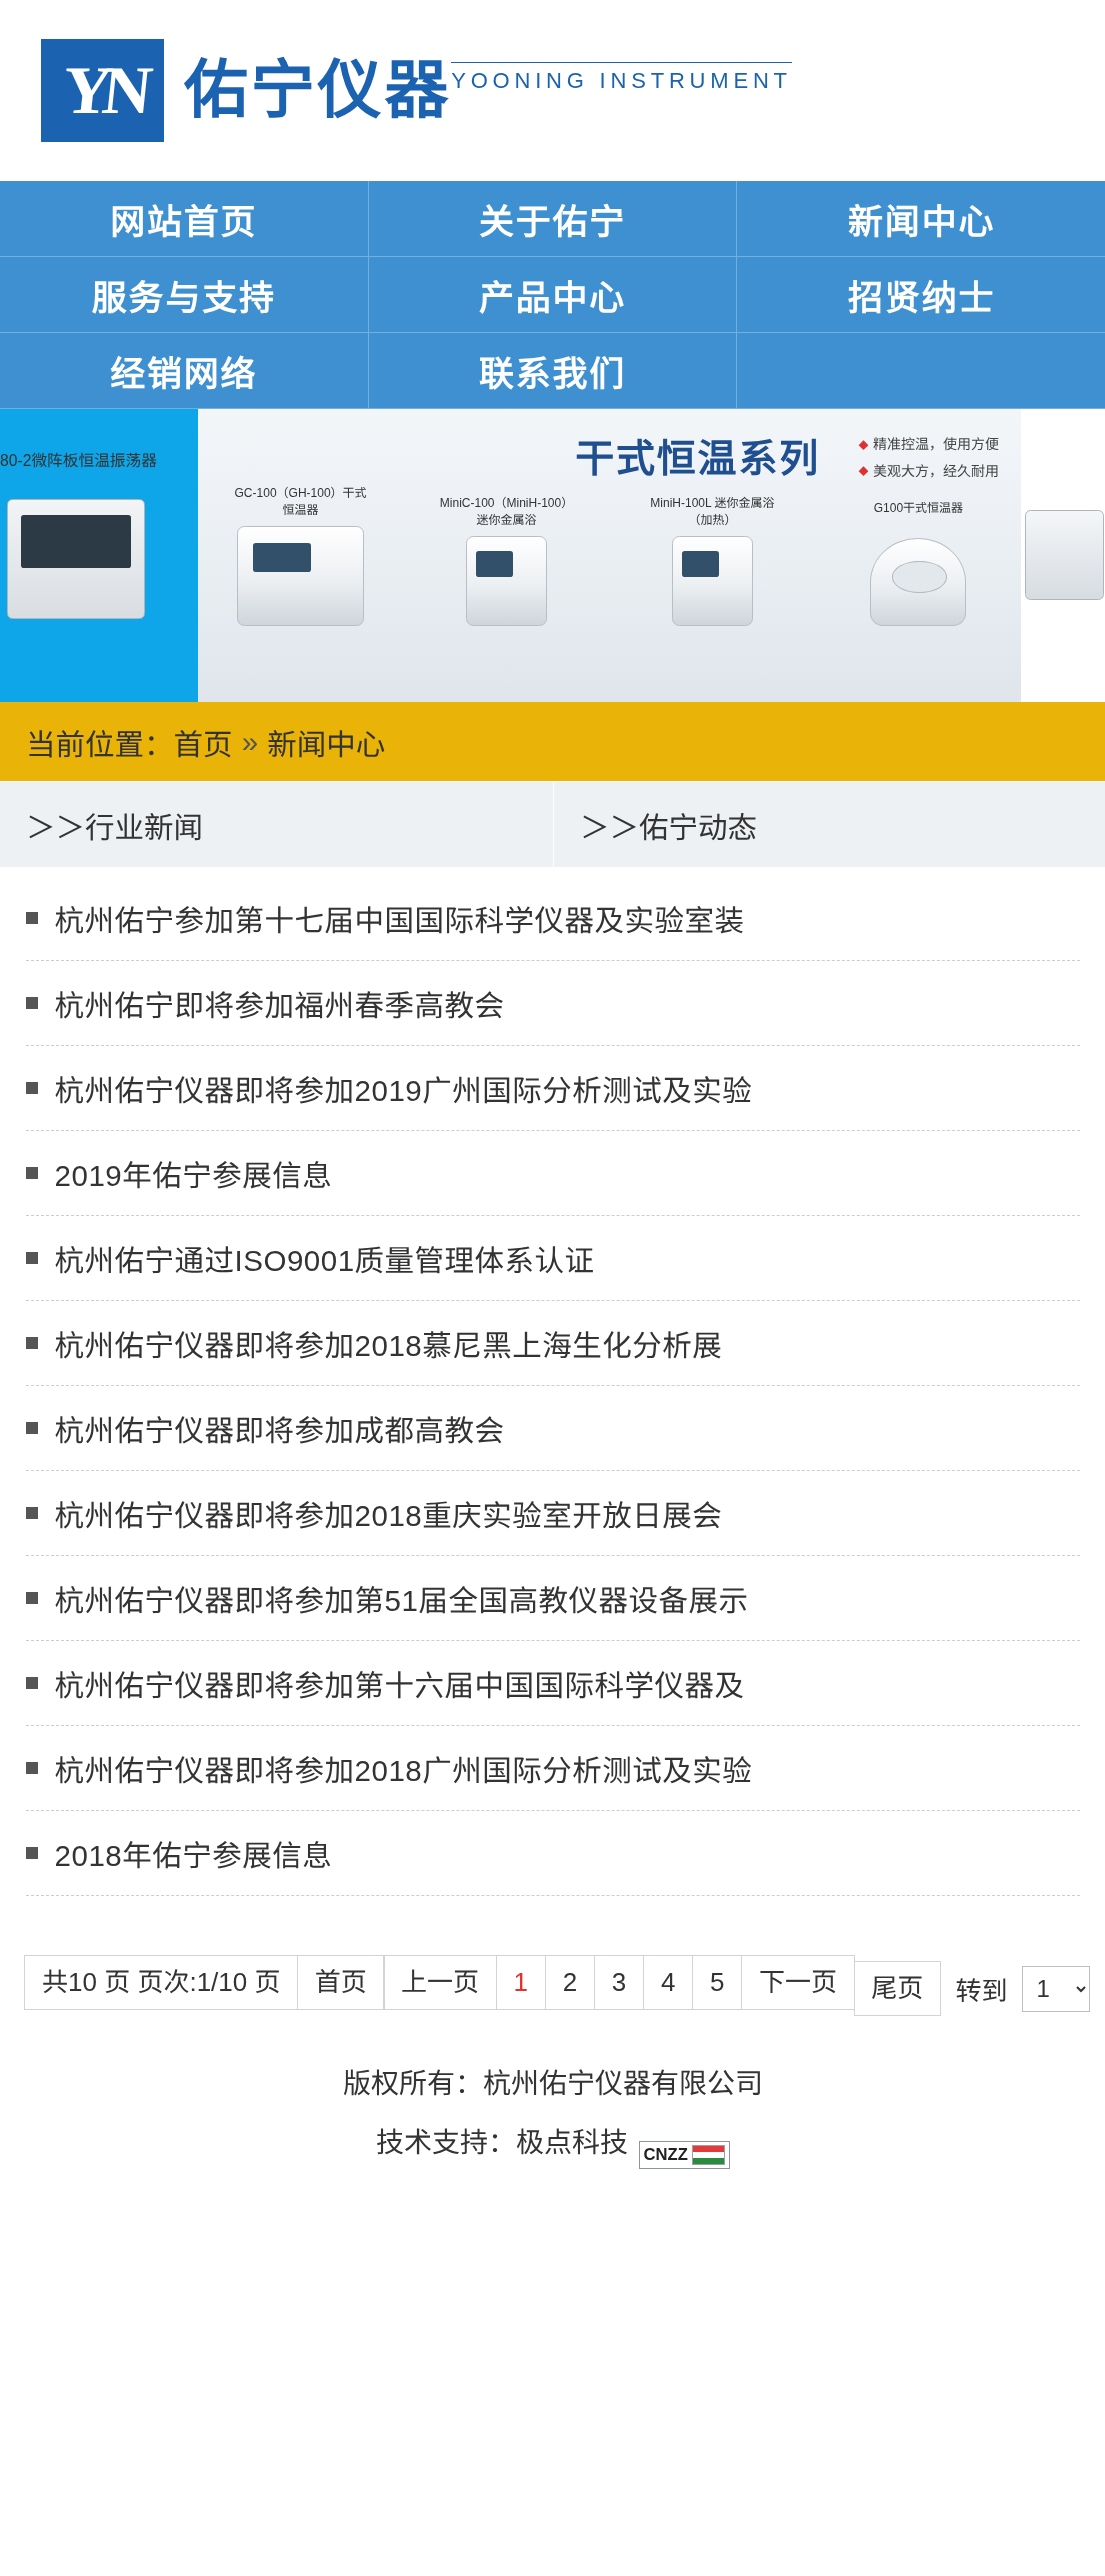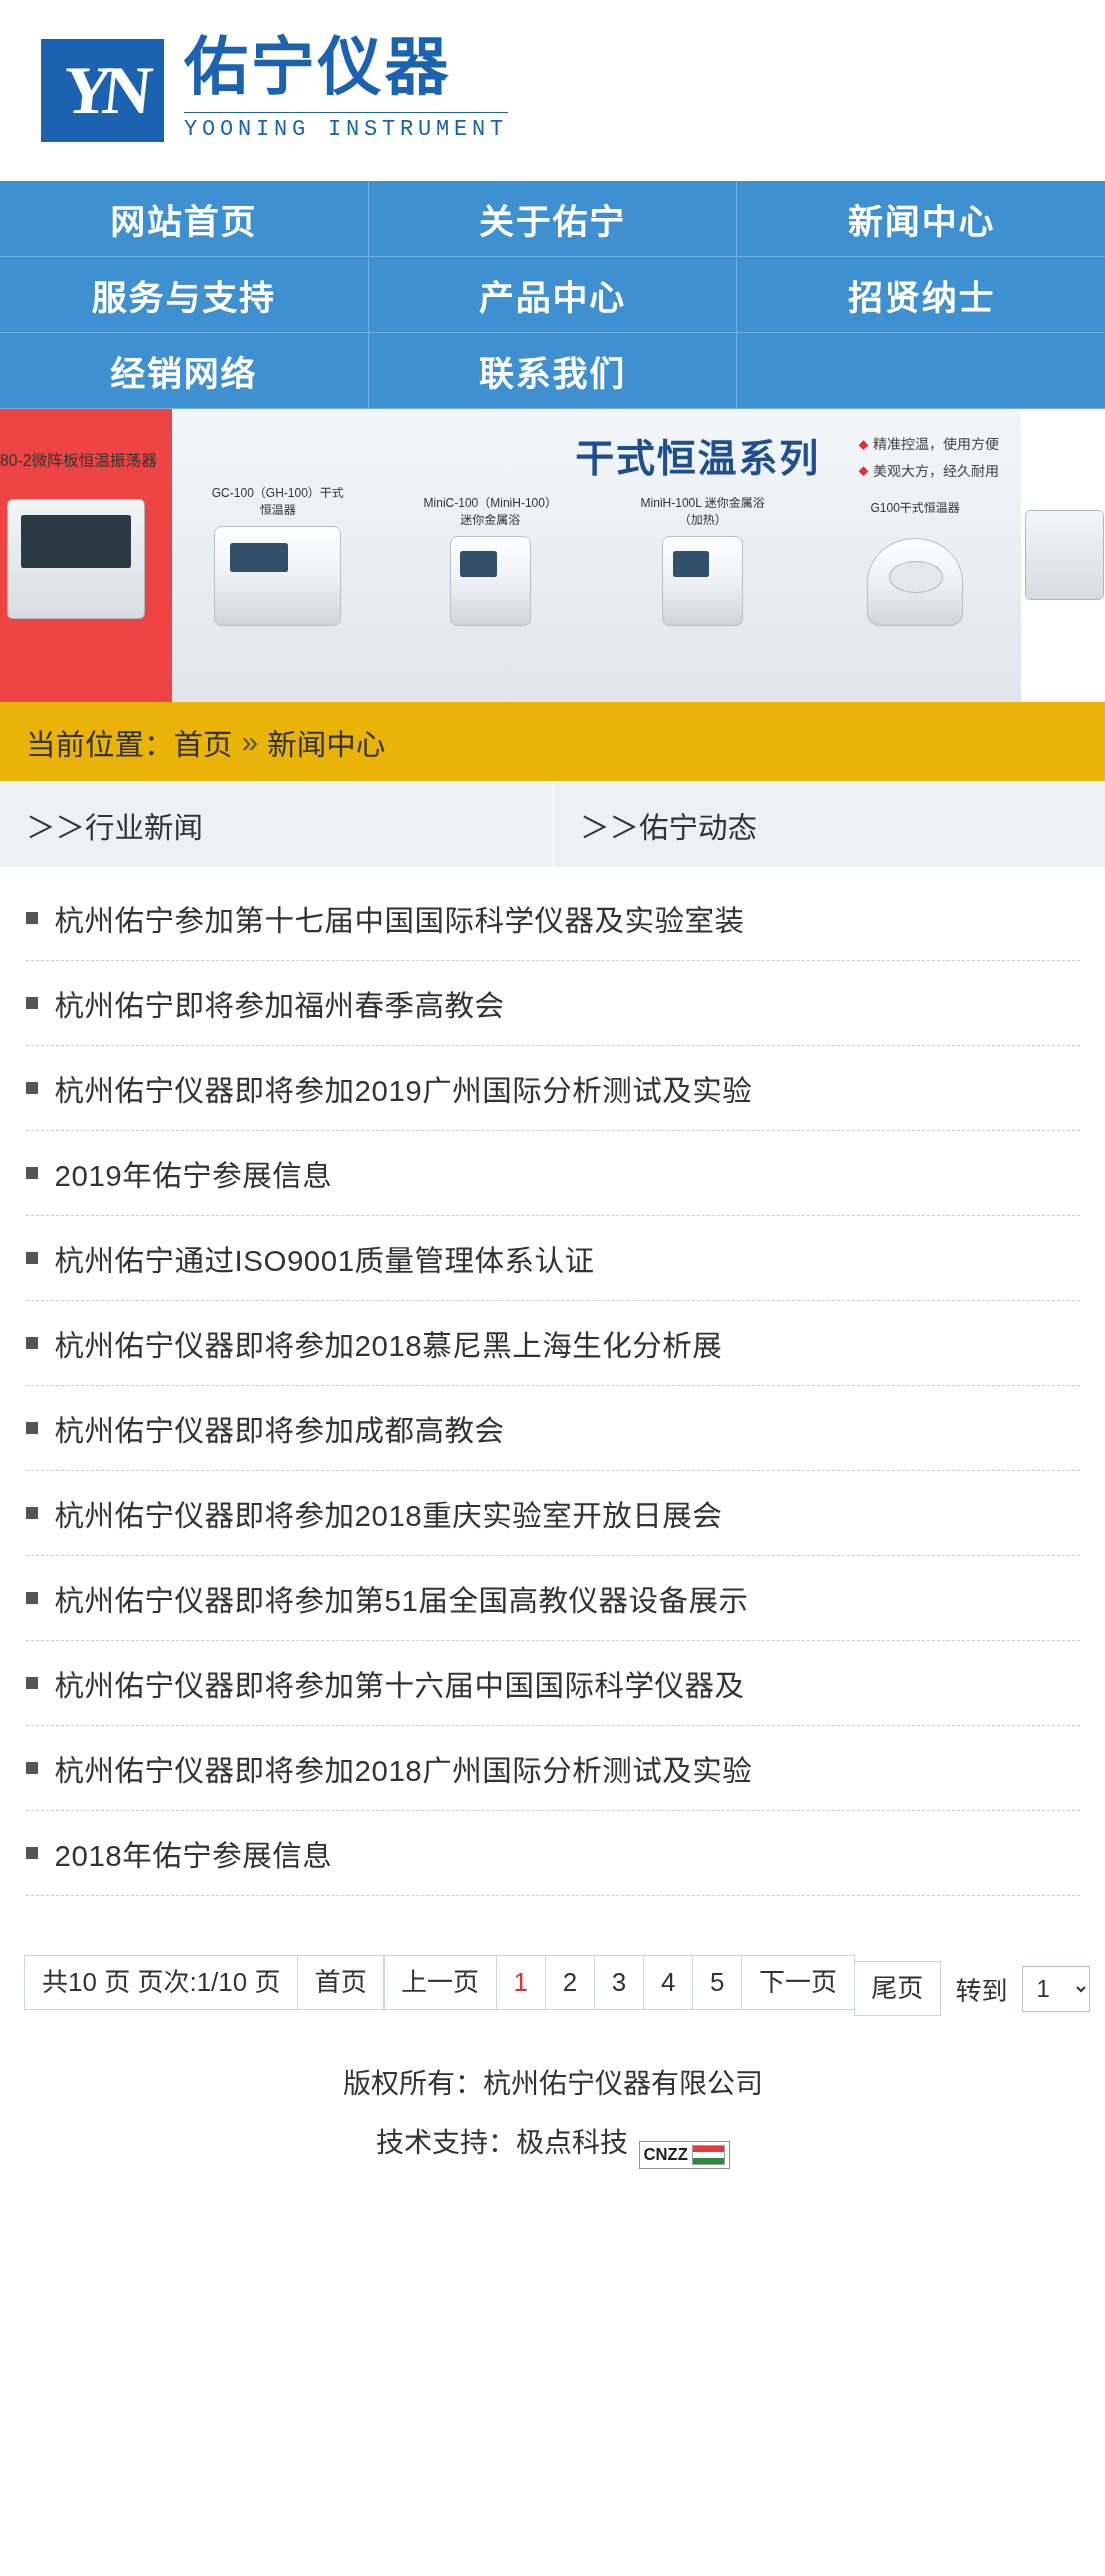--- a/index.html
+++ b/index.html
@@ -28,21 +28,21 @@
     display: flex; align-items: center; justify-content: center;
   }
   .logo-mark .yn {
     color: #ffffff;
     font-size: 68px;
     font-weight: bold;
     letter-spacing: -9.2px;
     font-family: "Liberation Serif", serif;
     transform: skewX(-6deg);
   }
-  .logo-text { display: flex; flex-direction: column; justify-content: space-between; font-family: Liberation Mono, monospace; }
+  .logo-text { display: flex; flex-direction: row; justify-content: space-between; }
   .logo-cn {
     font-size: 64px;
     font-weight: bold;
     color: #1b63b0;
     line-height: 1.05;
     letter-spacing: 2.8px;
   }
   .logo-en {
     font-size: 22px;
     color: #1b63b0;
@@ -78,22 +78,22 @@
 
   
   .banner {
     position: relative;
     height: 293px;
     background: #ffffff;
     overflow: hidden;
     display: flex;
   }
   .banner-side {
-    width: 172px;
-    background: #ef4444;
+    width: 198px;
+    background: #0ea5e9;
     position: relative;
     overflow: hidden;
     text-align: right;
   }
   .banner-side .side-label {
     position: absolute;
     top: 39px; left: 0;
     font-size: 15.7px;
     color: #333;
     white-space: nowrap;

